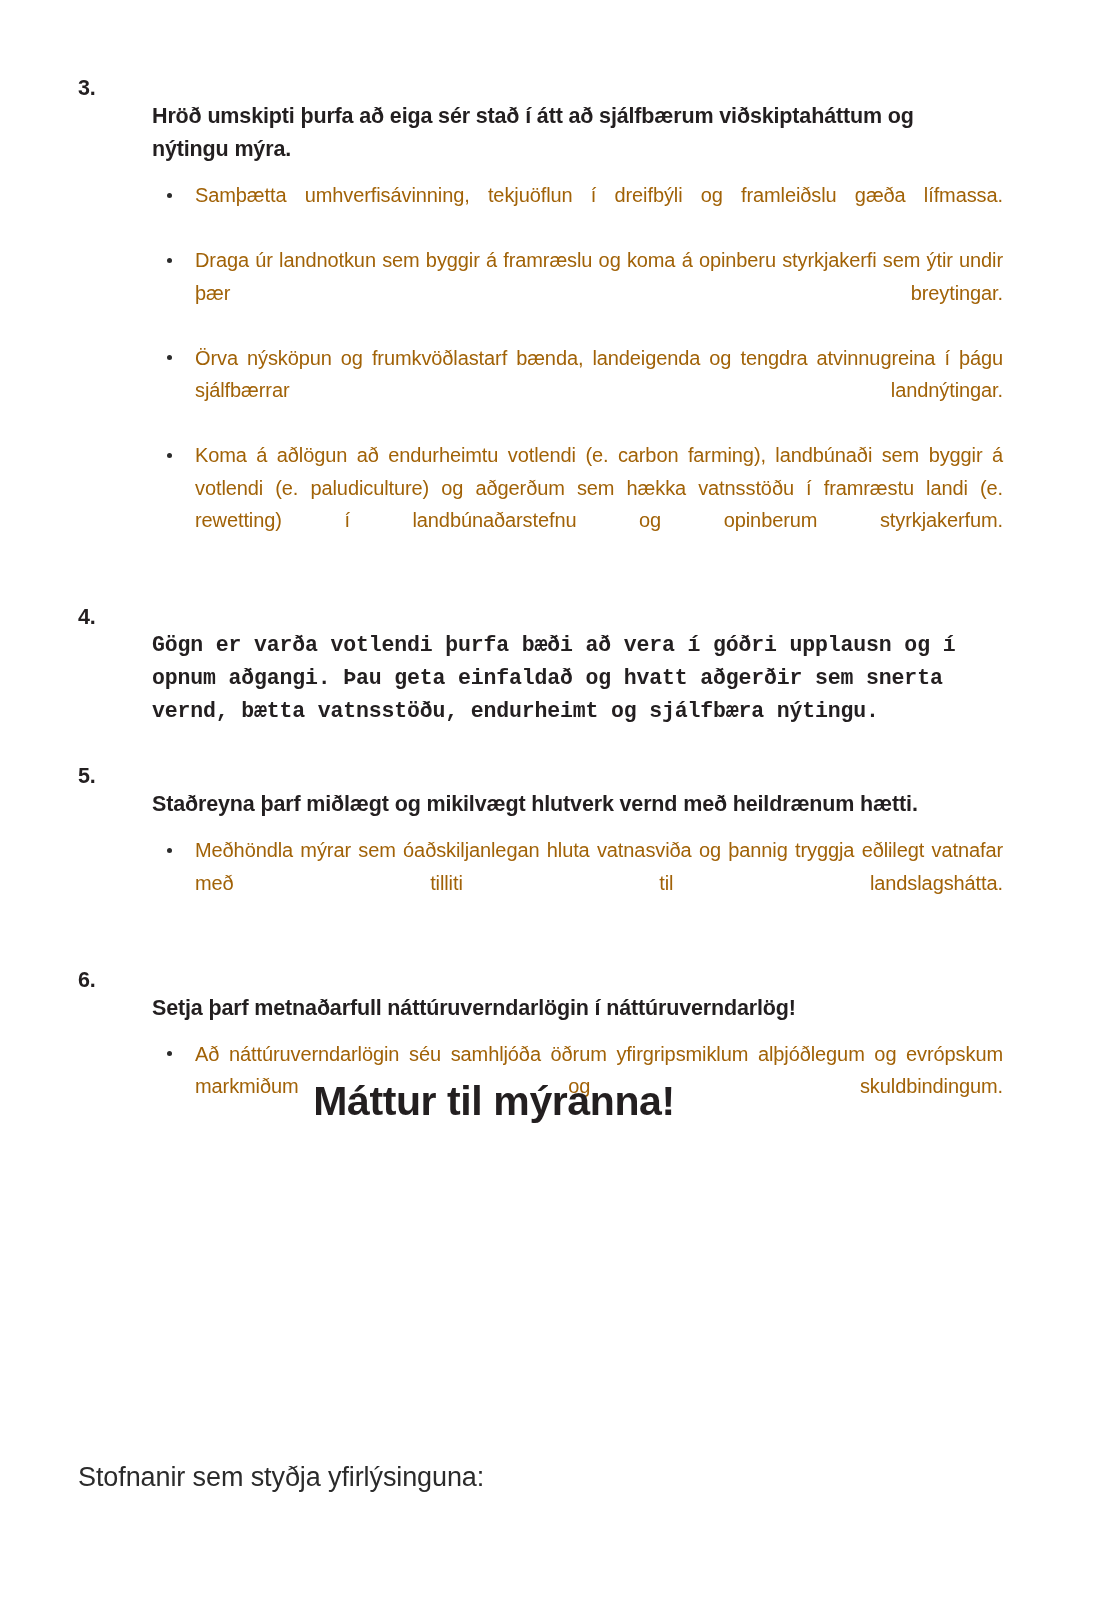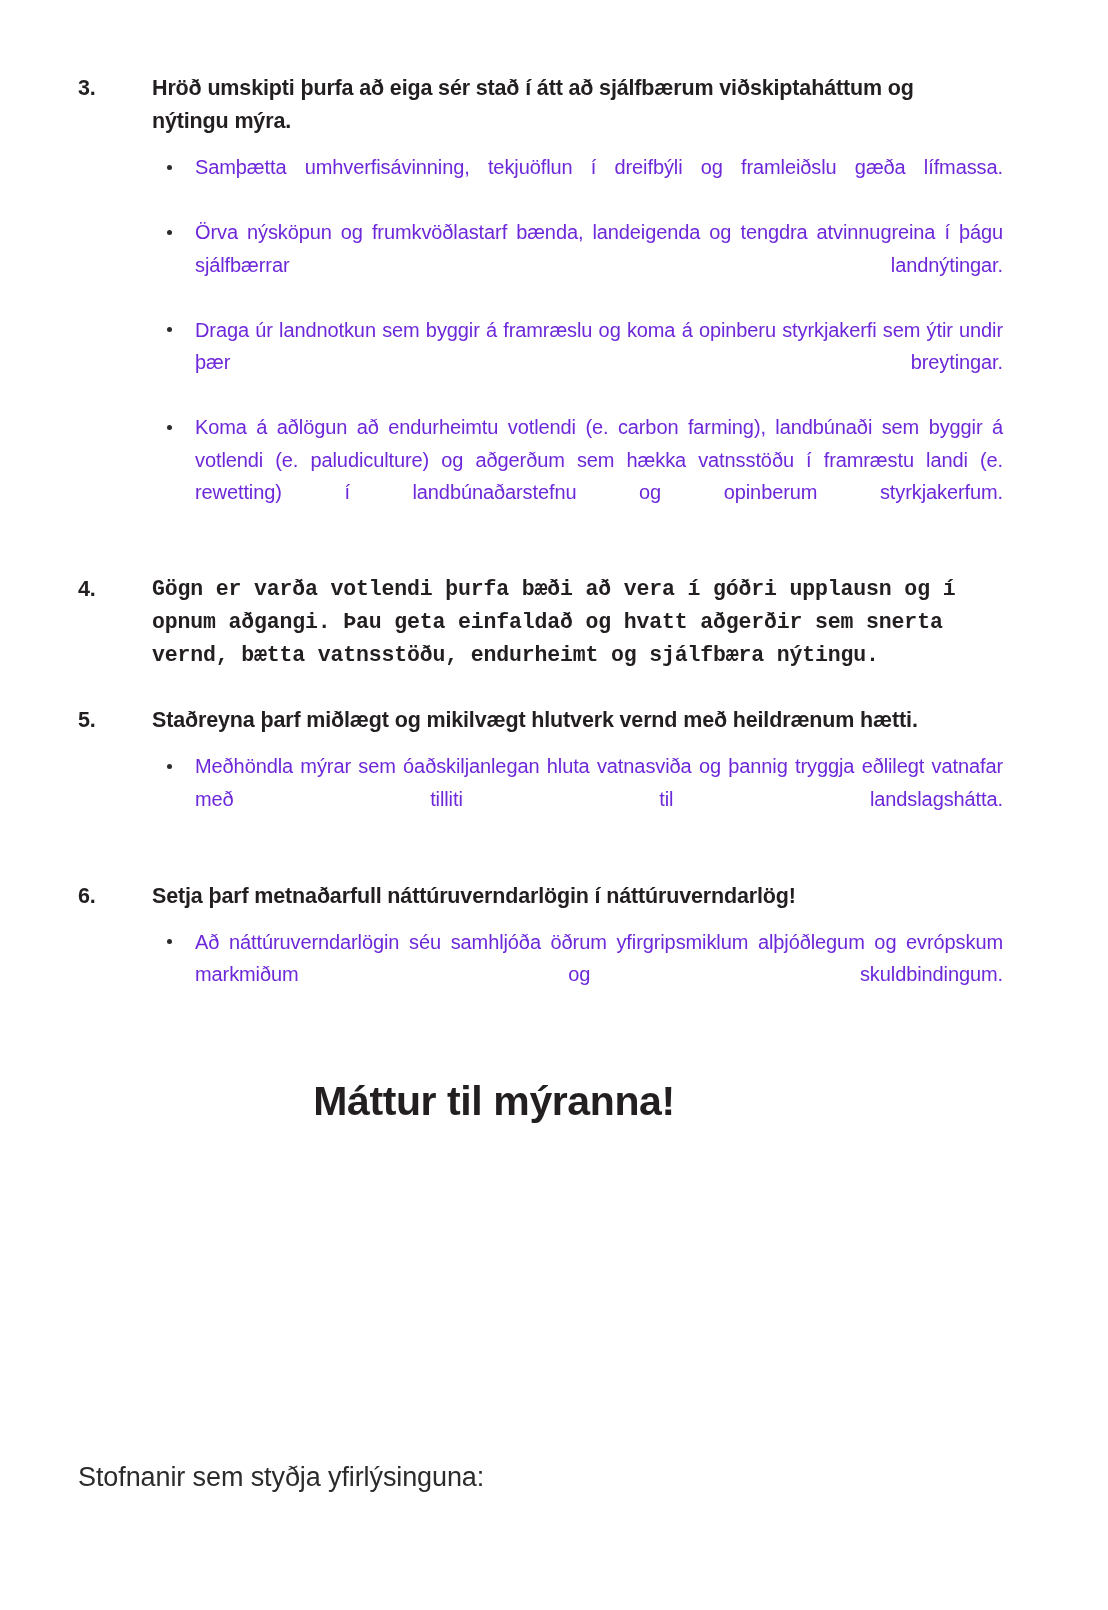--- a/index.html
+++ b/index.html
@@ -50,36 +50,37 @@
     flex: 0 0 74px;
     width: 74px;
     font-weight: bold;
     font-size: 21.5px;
     line-height: 33px;
   }
   .item-title {
     flex: 1 1 auto;
     font-weight: bold;
     max-width: 800px;
+    margin-top: 28px;
   }
   .item-title.wide { max-width: 845px; font-family: Liberation Mono, monospace; }
   .item-title.full  { max-width: 925px; }
 
   
   .bullets {
     list-style: none;
     margin: 13px 0 0 0;
     padding: 0 0 0 80px;
   }
   .bullets li {
     position: relative;
     padding-left: 37px;
     font-size: 20px;
     line-height: 32.5px;
-    color: #6d28d9;
+    color: #a16207;
     text-align: justify;
     letter-spacing: -0.1px;
     margin: 0 0 0 0;
   }
   .bullets li .bullet-dot {
     position: absolute;
     left: 9px;
     top: 13.5px;
     width: 5px;
     height: 5px;
@@ -136,25 +137,25 @@
         <span class="item-number">3.</span>
         <span class="item-title">Hröð umskipti þurfa að eiga sér stað í átt að sjálfbærum viðskiptaháttum og nýtingu mýra.</span>
       </div>
       <ul class="bullets">
         <li>
           <span class="bullet-dot"></span>
           <span class="btext">Samþætta umhverfisávinning, tekjuöflun í dreifbýli og framleiðslu gæða lífmassa.</span>
         </li>
         <li>
           <span class="bullet-dot"></span>
+          <span class="btext">Draga úr landnotkun sem byggir á framræslu og koma á opinberu styrkjakerfi sem ýtir undir þær breytingar.</span>
+        </li>
+        <li>
+          <span class="bullet-dot"></span>
           <span class="btext">Örva nýsköpun og frumkvöðlastarf bænda, landeigenda og tengdra atvinnugreina í þágu sjálfbærrar landnýtingar.</span>
-        </li>
-        <li>
-          <span class="bullet-dot"></span>
-          <span class="btext">Draga úr landnotkun sem byggir á framræslu og koma á opinberu styrkjakerfi sem ýtir undir þær breytingar.</span>
         </li>
         <li>
           <span class="bullet-dot"></span>
           <span class="btext">Koma á aðlögun að endurheimtu votlendi (e. carbon farming), landbúnaði sem byggir á votlendi (e. paludiculture) og aðgerðum sem hækka vatnsstöðu í framræstu landi (e. rewetting) í landbúnaðarstefnu og opinberum styrkjakerfum.</span>
         </li>
       </ul>
     </div>
 
     <div class="gap-after-list"></div>
 

